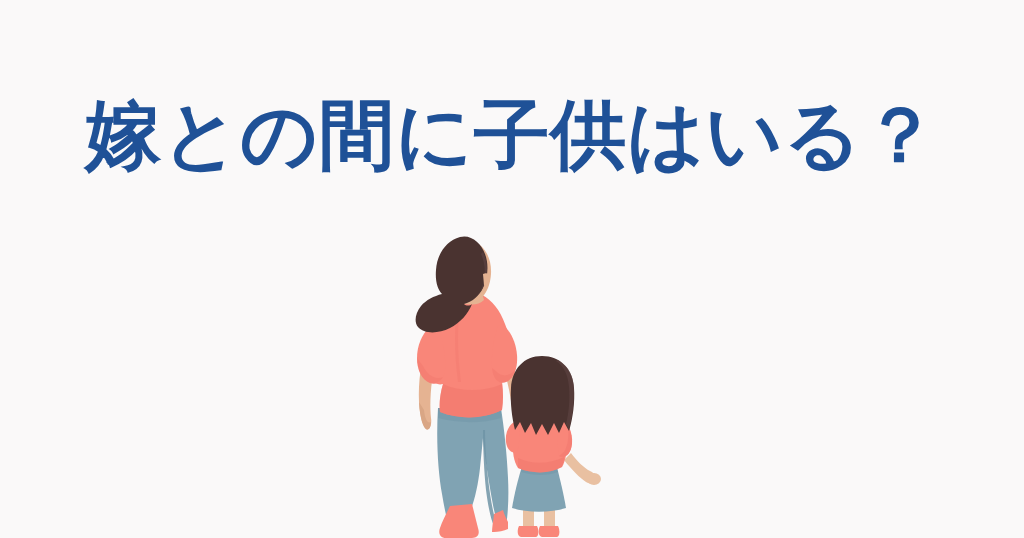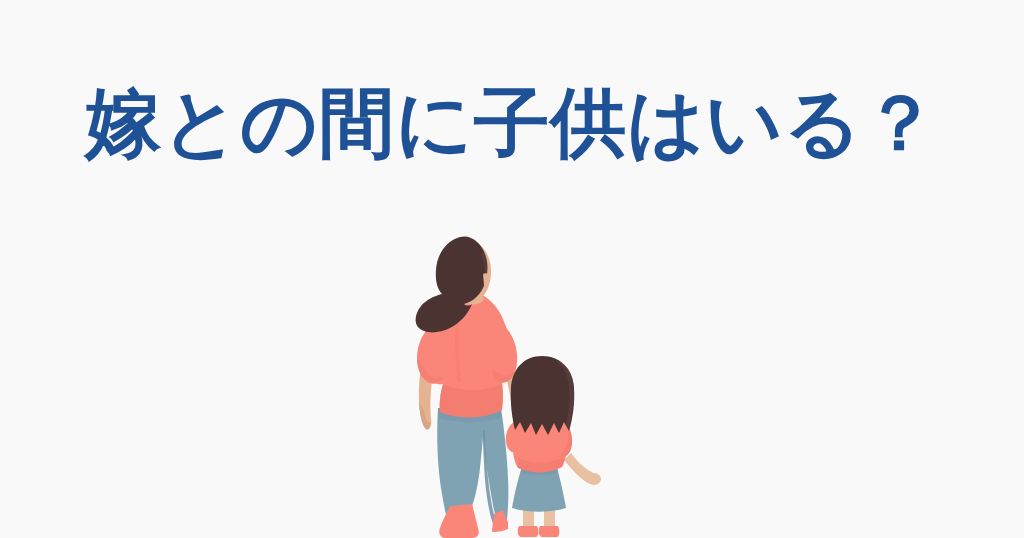--- a/index.html
+++ b/index.html
@@ -15,21 +15,21 @@
   #page {
     position: relative;
     width: 1024px;
     height: 538px;
     background: #faf9f9;
     overflow: hidden;
   }
   #headline {
     position: absolute;
     left: 0;
-    top: 32px;
+    top: 44px;
     width: 1024px;
     text-align: center;
     font-family: "Liberation Serif", "DejaVu Serif", serif;
     font-weight: 700;
     font-size: 76px;
     line-height: 1.06;
     letter-spacing: 0.008em;
     color: #1f5197;
     white-space: nowrap;
     -webkit-font-smoothing: antialiased;

